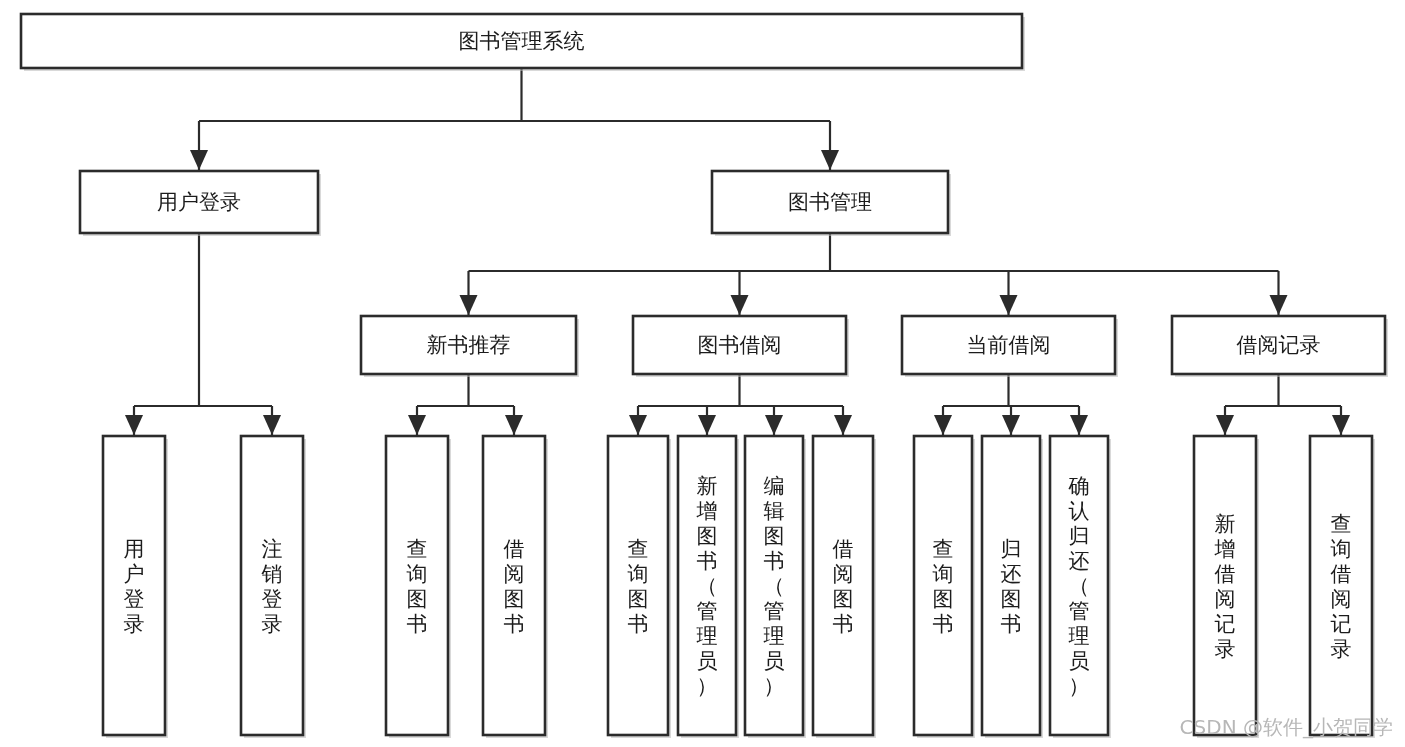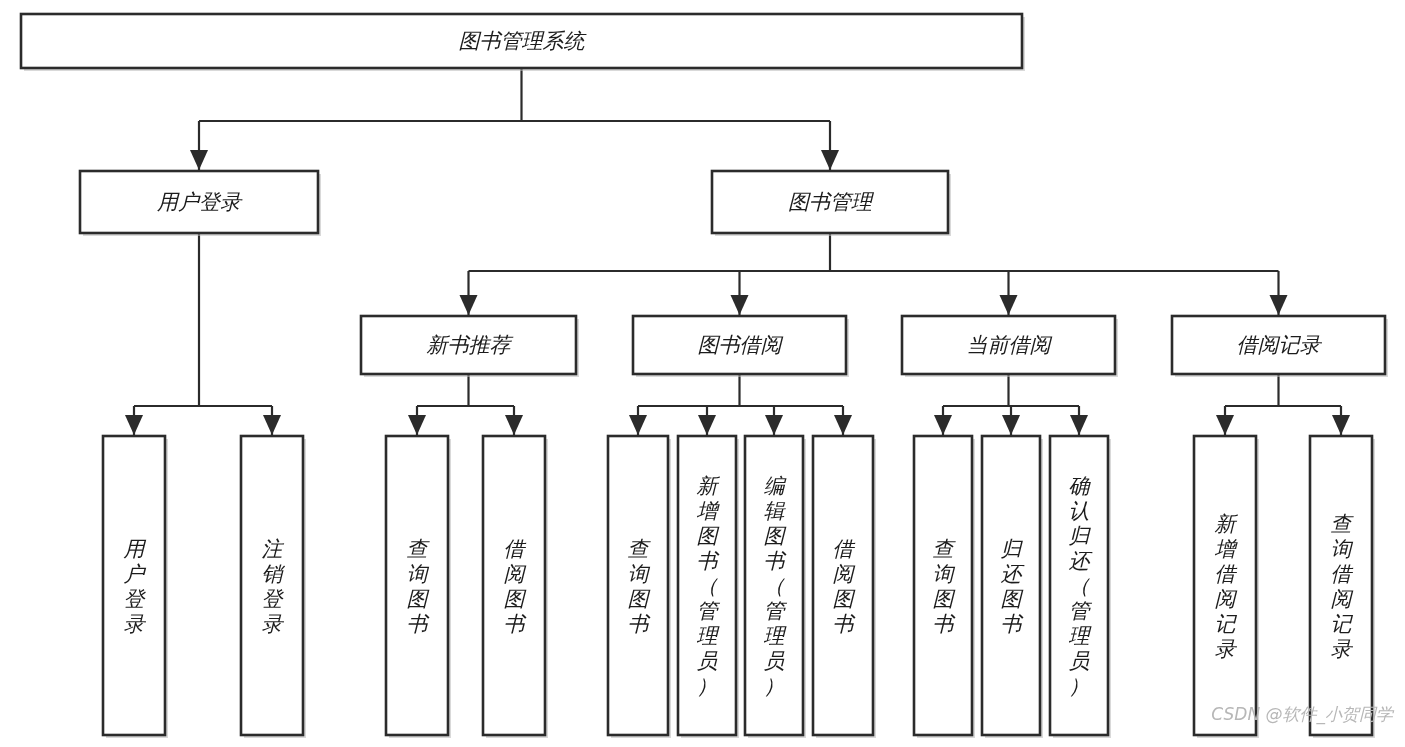--- a/index.html
+++ b/index.html
@@ -12,21 +12,20 @@
     height: 747px;
     font-family: "DejaVu Sans", "Liberation Sans", sans-serif;
     overflow: hidden;
     position: relative;
   }
   #diagram-root {
     position: absolute;
     top: 0; left: 0;
     width: 1405px;
     height: 747px;
-    font-style: italic;
   }
   svg.diagram {
     display: block;
     width: 1405px;
     height: 747px;
   }
   .node-rect {
     fill: #ffffff;
     stroke: #2b2b2b;
     stroke-width: 2.6;
@@ -53,23 +52,23 @@
   }
   .node-label-vert {
     font-family: "DejaVu Sans", "Liberation Sans", sans-serif;
     fill: #1c1c1c;
     font-size: 21px;
     text-anchor: middle;
   }
   .watermark {
     position: absolute;
     right: 12px;
-    bottom: 21px;
-    font-family: "DejaVu Sans", "Liberation Sans", sans-serif;
-    font-size: 17px;
+    bottom: 6px;
+    font-family: "DejaVu Sans", "Liberation Sans", sans-serif;
+    font-size: 20px;
     color: #b7b7b7;
     white-space: nowrap;
     user-select: none;
   }
 </style>
 </head>
 <body>
 
 <div id="diagram-root">
   <svg class="diagram" viewBox="0 0 1405 747" xmlns="http://www.w3.org/2000/svg">

